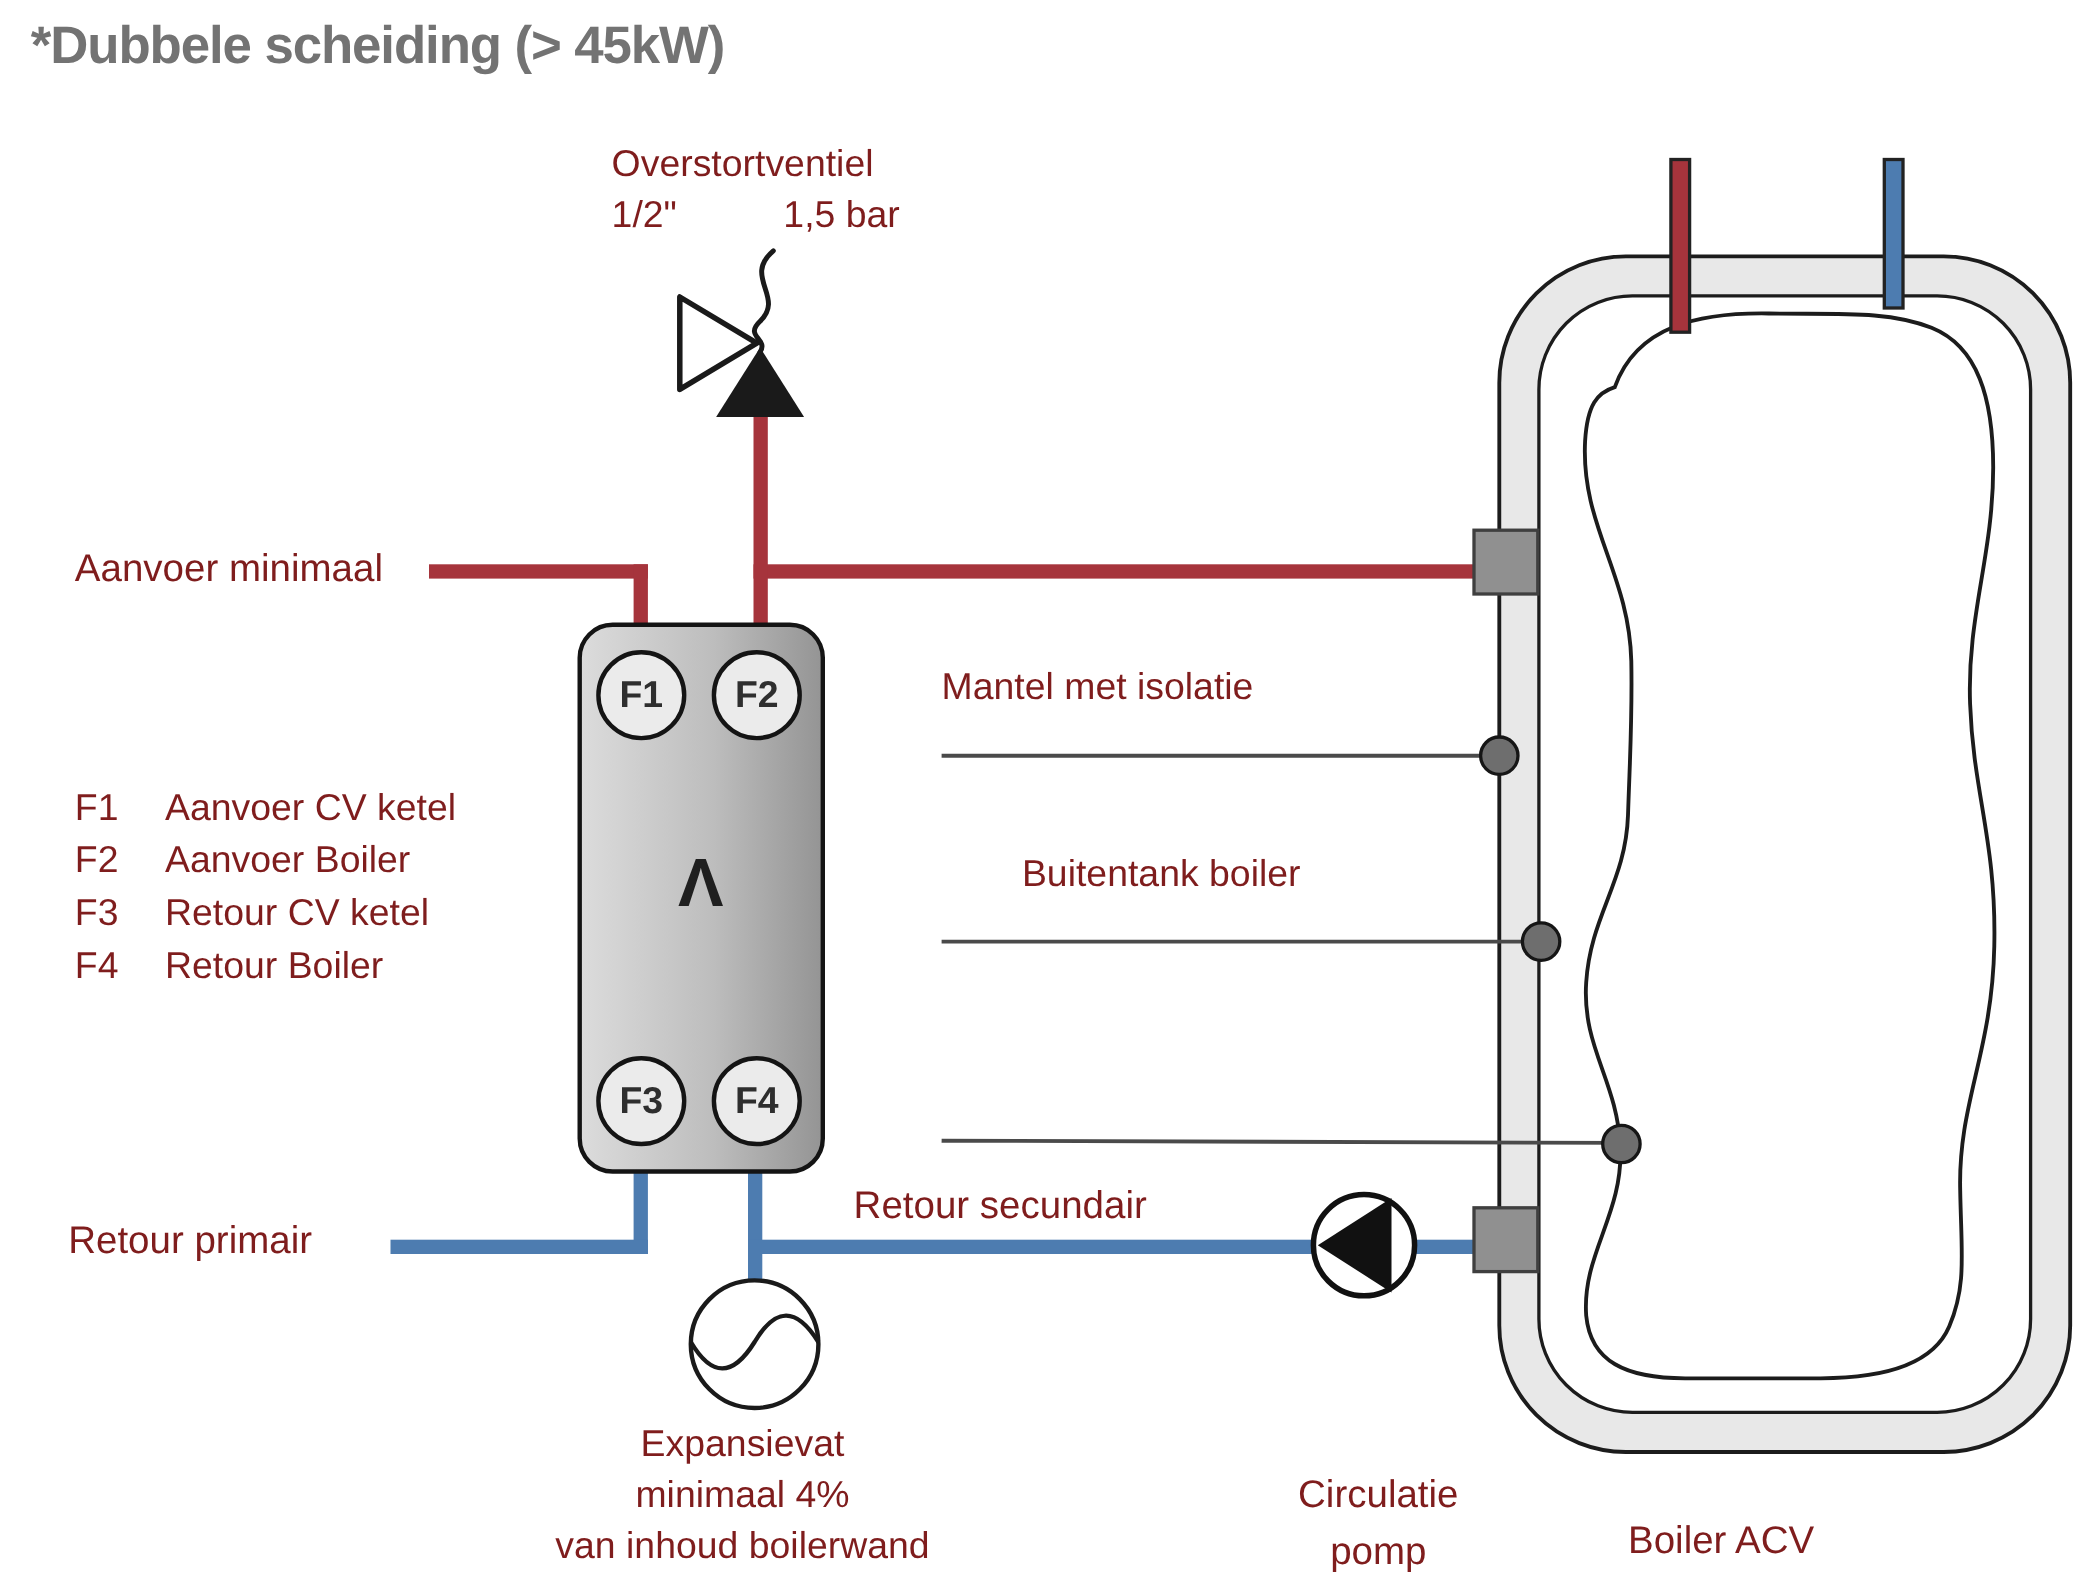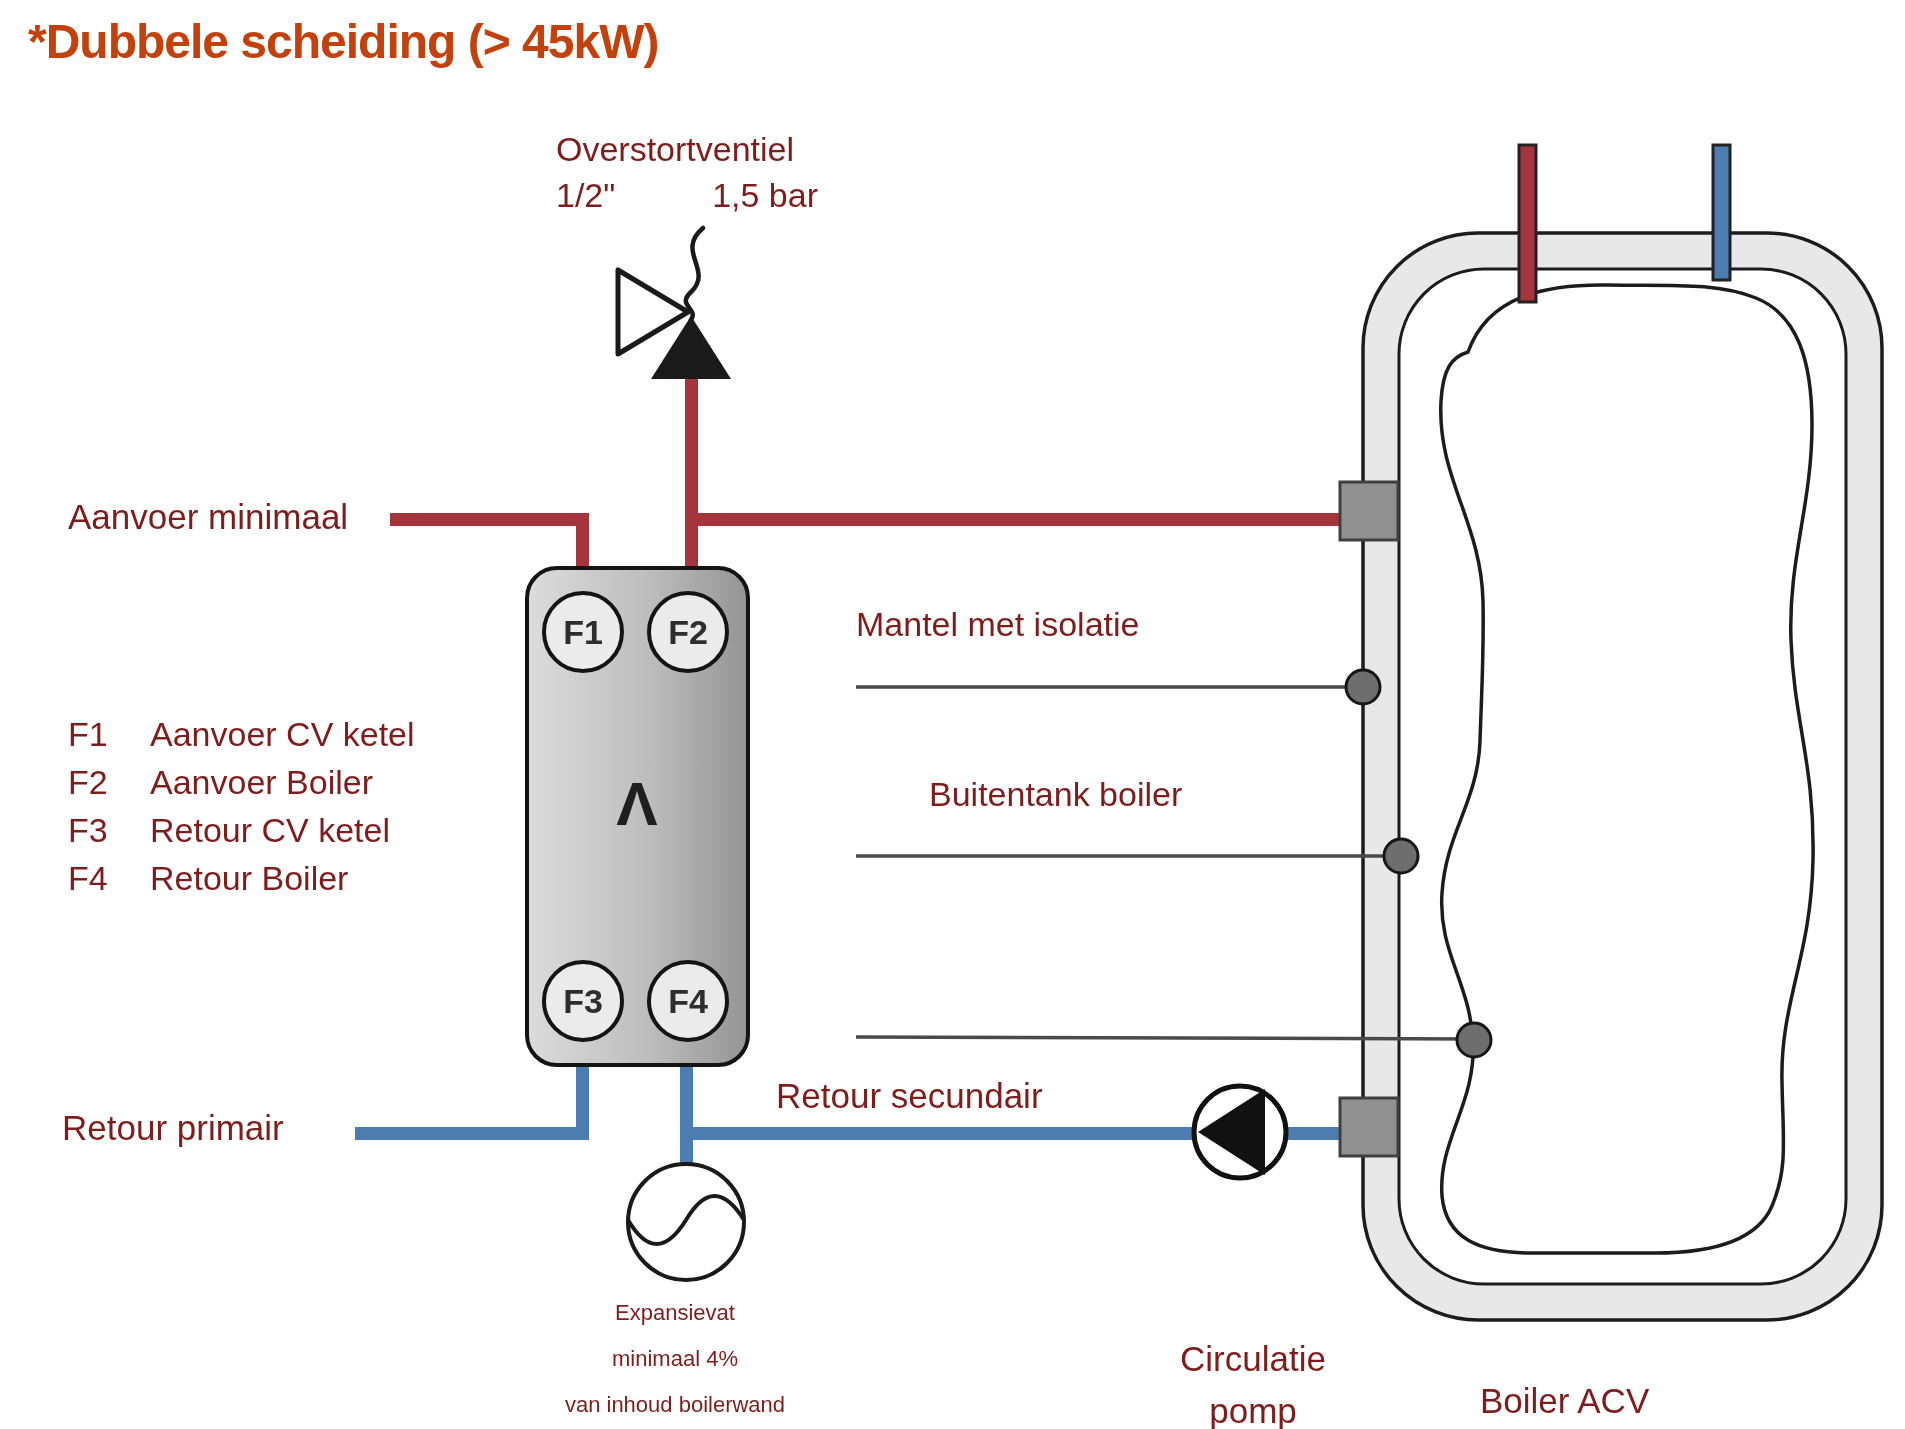--- a/index.html
+++ b/index.html
@@ -2,41 +2,41 @@
 <html><head>
 <meta charset="utf-8">
 <style>
   html,body{margin:0;padding:0;background:#ffffff;}
   #stage{
     position:relative;width:1905px;height:1429px;background:#ffffff;
     font-family:"Liberation Sans", sans-serif;color:#333;overflow:hidden;
   }
   #art{position:absolute;left:0;top:0;}
   .lbl{position:absolute;white-space:nowrap;color:#7f1d1d;}
-  #title{left:28px;top:14px;font-size:48px;font-weight:800;letter-spacing:-1px;color:#c2410c;}
+  #title{left:28px;top:14px;font-size:48px;font-weight:800;letter-spacing:-1px;color:#737373;}
   #valve-name{left:556px;top:130px;font-size:34px;}
   #valve-specs{left:556px;top:176px;width:262px;display:flex;justify-content:space-between;font-size:34px;}
   #supply-primary-label{left:68px;top:497px;font-size:35px;}
   #supply-secondary-label{left:766px;top:450px;font-size:35px;}
   #legend{left:68px;top:710px;font-size:34px;line-height:48px;}
   .legend-row{display:flex;}
   .legend-key{width:82px;}
   #callout-1{left:856px;top:605px;font-size:34px;}
   #callout-2{left:884px;top:775px;font-size:34px;margin-left:45px;}
   #callout-3{left:856px;top:956px;font-size:34px;}
   #return-primary-label{left:62px;top:1108px;font-size:35px;}
   #return-secondary-label{left:776px;top:1076px;font-size:35px;}
   #hx-symbol{left:597px;top:768px;width:80px;text-align:center;font-size:62px;font-weight:700;color:#1f1f1f;}
   .port-label{position:absolute;width:80px;height:80px;display:flex;align-items:center;justify-content:center;
     font-size:34px;font-weight:700;color:#2e2e2e;}
   #port-f1{left:543px;top:592px;}
   #port-f2{left:648px;top:592px;}
   #port-f3{left:543px;top:961px;}
   #port-f4{left:648px;top:961px;}
-  #expansion-label{left:420px;top:1290px;width:510px;text-align:center;font-size:22px;line-height:46px;white-space:normal;}
+  #expansion-label{left:420px;top:1290px;width:510px;text-align:center;font-size:34px;line-height:46px;white-space:normal;}
   #pump-label{left:1128px;top:1333px;width:250px;text-align:center;font-size:35px;line-height:52px;white-space:normal;}
   #boiler-label{left:1480px;top:1381px;width:280px;text-align:left;font-size:35px;}
 </style>
 </head>
 <body>
 
 <div id="stage">
 
   <svg id="art" width="1905" height="1429" viewBox="0 0 1905 1429">
     <defs>

